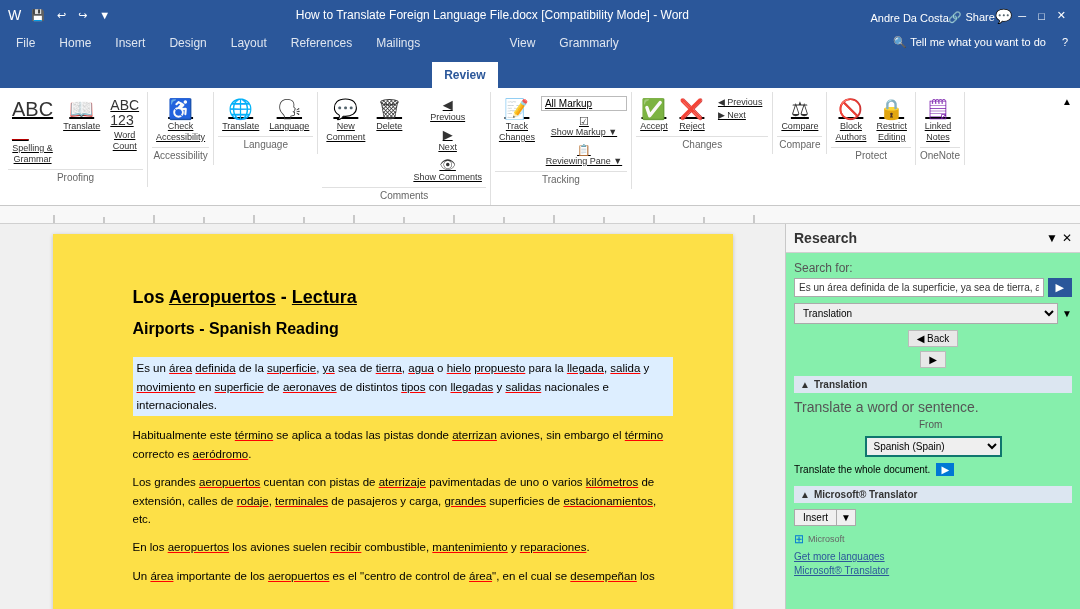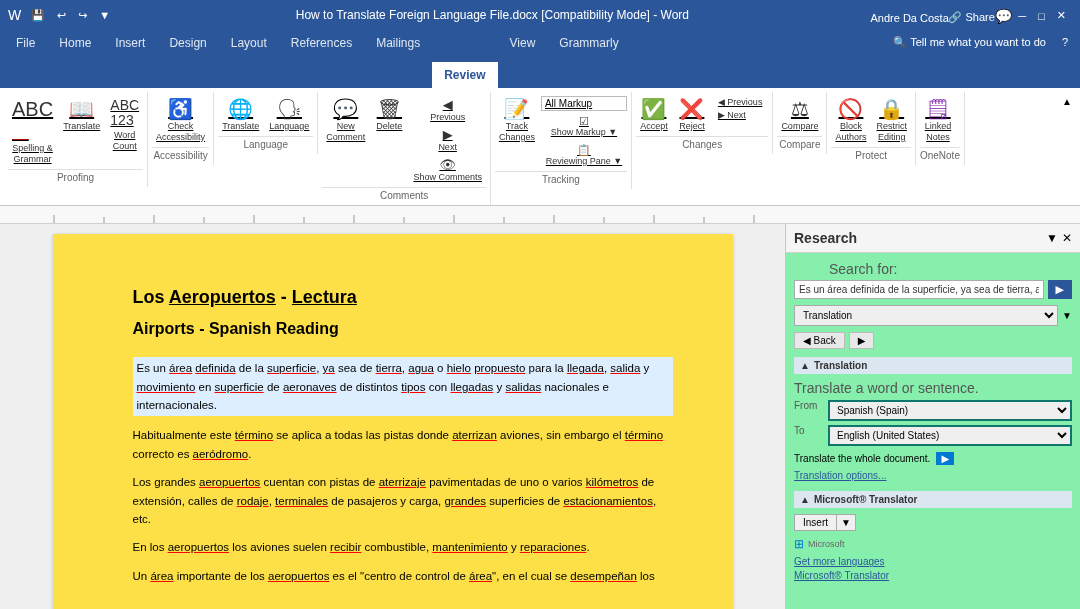--- a/index.html
+++ b/index.html
@@ -110,21 +110,21 @@
       background: #f5f5f5;
       border-bottom: 1px solid #d0d0d0;
       padding: 6px 8px;
       display: flex;
       align-items: center;
       justify-content: space-between;
     }
     .research-title { font-size: 14px; font-weight: bold; color: #333; }
     .research-controls { display: flex; gap: 4px; }
     .research-body { padding: 8px; flex: 1; overflow-y: auto; }
-    .search-label { font-size: 14px; color: #555; margin-bottom: 3px; margin-left: 35px; }
+    .search-label { font-size: 12px; color: #555; margin-bottom: 3px; }
     .search-row { display: flex; gap: 4px; margin-bottom: 6px; }
     .search-input {
       flex: 1;
       border: 1px solid #aaa;
       padding: 3px 4px;
       font-size: 10px;
       color: #333;
     }
     .search-btn {
       background: #2b579a;
@@ -134,21 +134,21 @@
       cursor: pointer;
       font-size: 11px;
     }
     .service-row { display: flex; gap: 4px; margin-bottom: 6px; align-items: center; }
     .service-select {
       flex: 1;
       border: 1px solid #aaa;
       padding: 3px 4px;
       font-size: 10px;
     }
-    .nav-row { display: flex; gap: 4px; margin-bottom: 8px; align-items: center; }
+    .nav-row { display: flex; gap: 4px; margin-bottom: 8px; align-items: center; flex-direction: column; }
     .nav-btn {
       background: #e8e8e8;
       border: 1px solid #bbb;
       padding: 2px 8px;
       font-size: 10px;
       cursor: pointer;
       display: flex;
       align-items: center;
       gap: 2px;
     }
@@ -159,21 +159,21 @@
       font-weight: bold;
       font-size: 10px;
       color: #333;
       margin-bottom: 6px;
       display: flex;
       align-items: center;
       gap: 4px;
     }
     .section-block { margin-bottom: 10px; }
     .translation-from-to { display: flex; flex-direction: column; gap: 4px; margin-bottom: 6px; }
-    .from-to-row { display: flex; align-items: flex-start; gap: 6px; font-size: 10px; }
+    .from-to-row { display: flex; align-items: center; gap: 6px; font-size: 10px; flex-direction: column; }
     .from-to-label { width: 28px; color: #555; }
     .from-to-select {
       flex: 1;
       border: 2px solid #0f766e;
       padding: 2px 3px;
       font-size: 10px;
     }
     .translate-doc-row { display: flex; align-items: center; gap: 6px; font-size: 10px; margin-bottom: 4px; }
     .translate-link { color: #2b579a; cursor: pointer; font-size: 10px; text-decoration: underline; }
     .ms-translator-section { margin-bottom: 8px; }
@@ -539,35 +539,24 @@
         <div style="font-size:14px;color:#555;margin-bottom:4px;">Translate a word or sentence.</div>
         <div class="translation-from-to">
           <div class="from-to-row">
             <span class="from-to-label">From</span>
             <select class="from-to-select">
               <option>Spanish (Spain)</option>
               <option>Spanish (Mexico)</option>
               <option>Spanish (Latin America)</option>
             </select>
           </div>
-          <div class="from-to-row">
-            <span class="from-to-label">To</span>
-            <select class="from-to-select">
-              <option>English (United States)</option>
-              <option>English (United Kingdom)</option>
-              <option>French</option>
-            </select>
-          </div>
         </div>
         <div class="translate-doc-row">
           <span>Translate the whole document.</span>
           <span style="background:#0078d4;color:white;padding:1px 5px;font-size:10px;cursor:pointer;">▶</span>
-        </div>
-        <div>
-          <span class="translate-link">Translation options...</span>
         </div>
       </div>
 
       <div class="section-block ms-translator-section">
         <div class="section-header">
           <span>▲</span>
           <span>Microsoft® Translator</span>
         </div>
         <div class="insert-btn">
           <button class="insert-btn-main">Insert</button>

